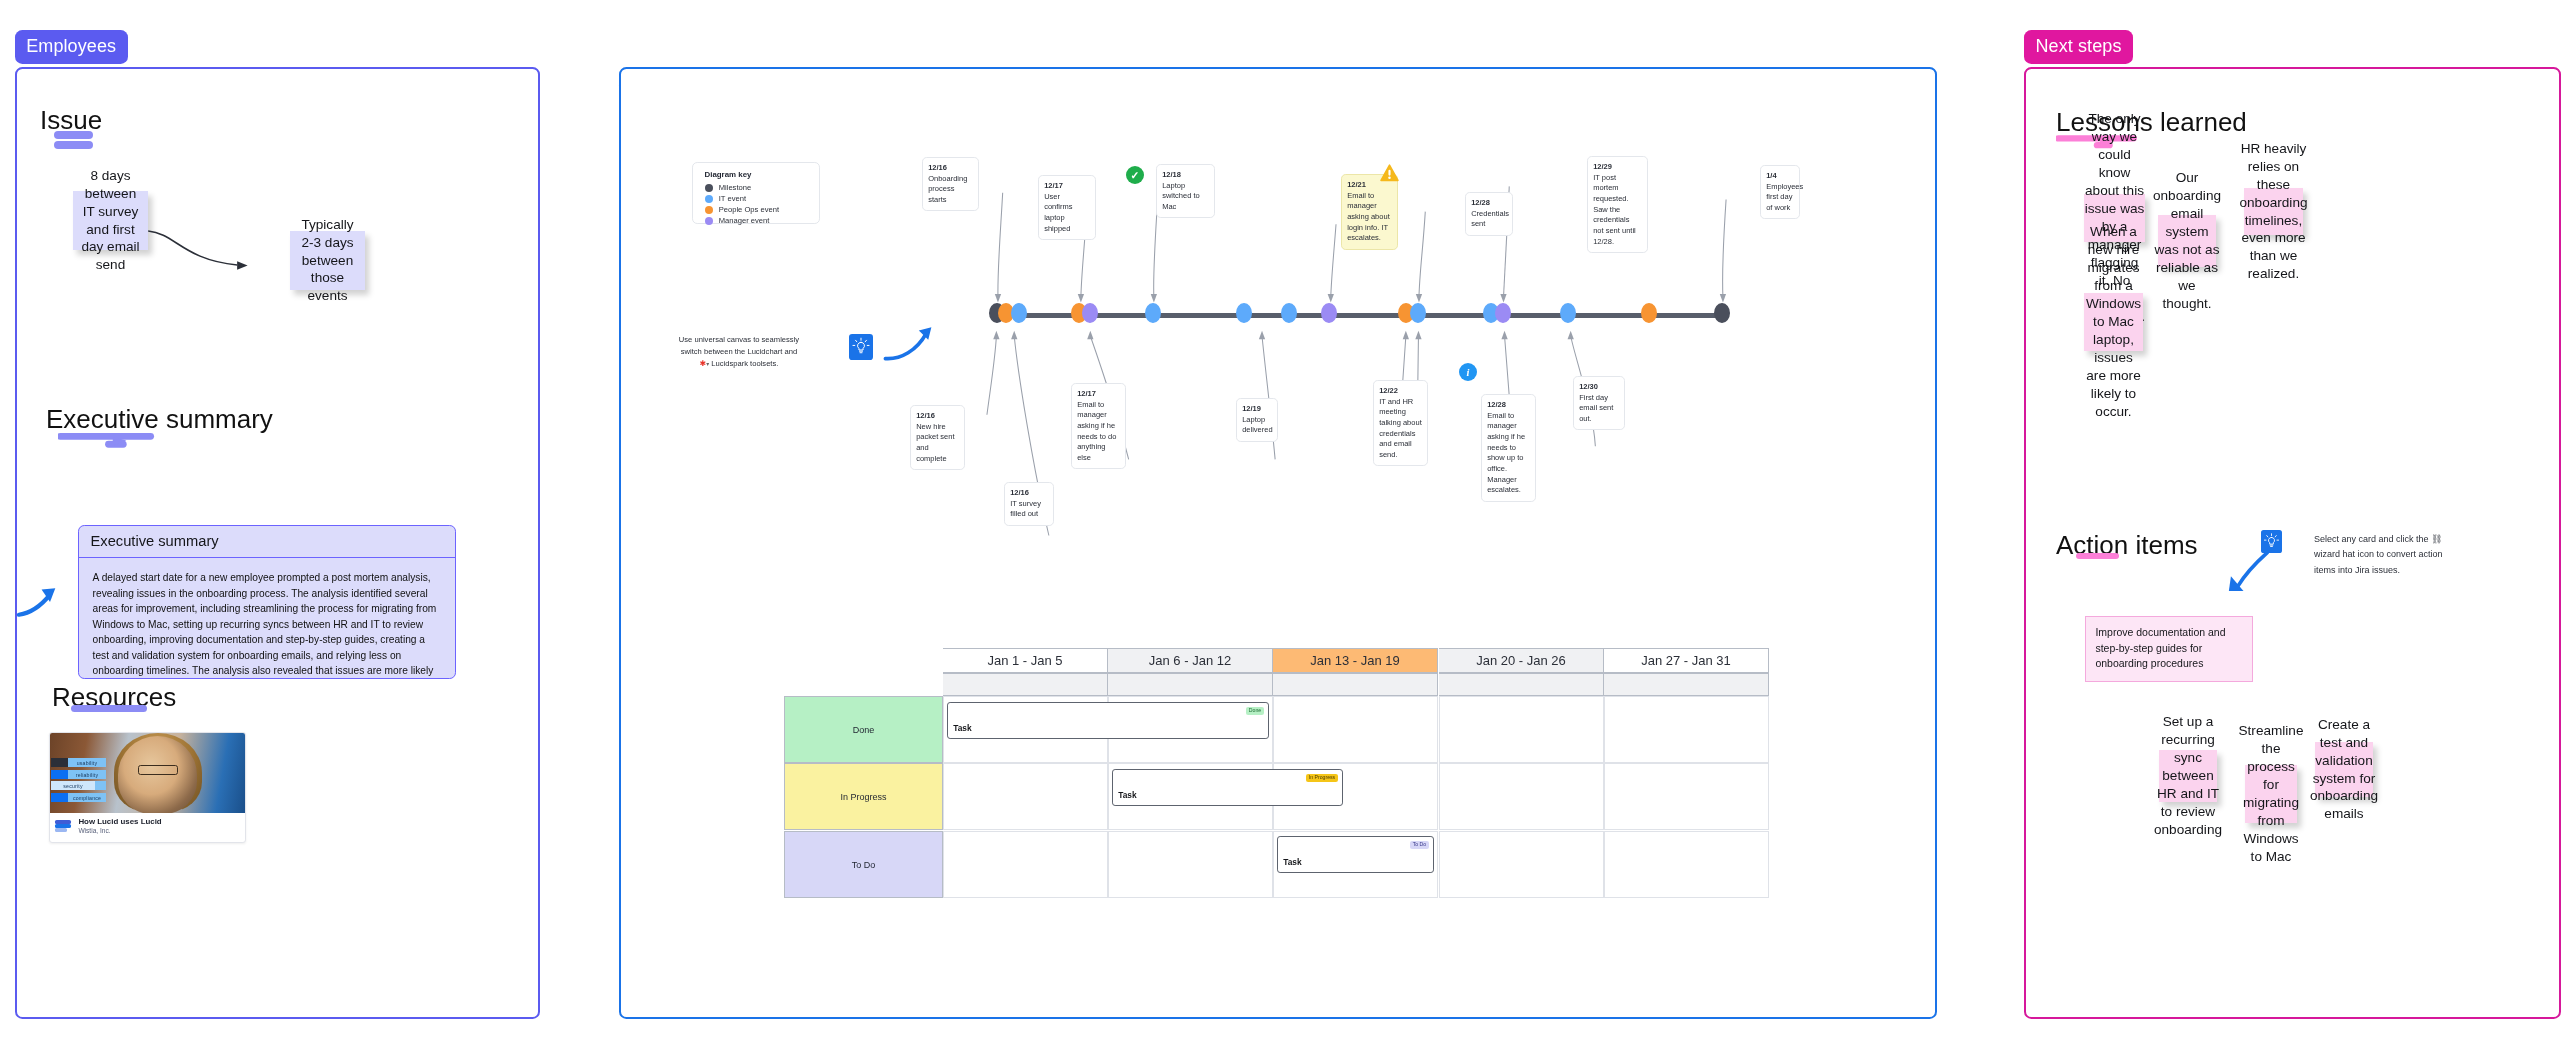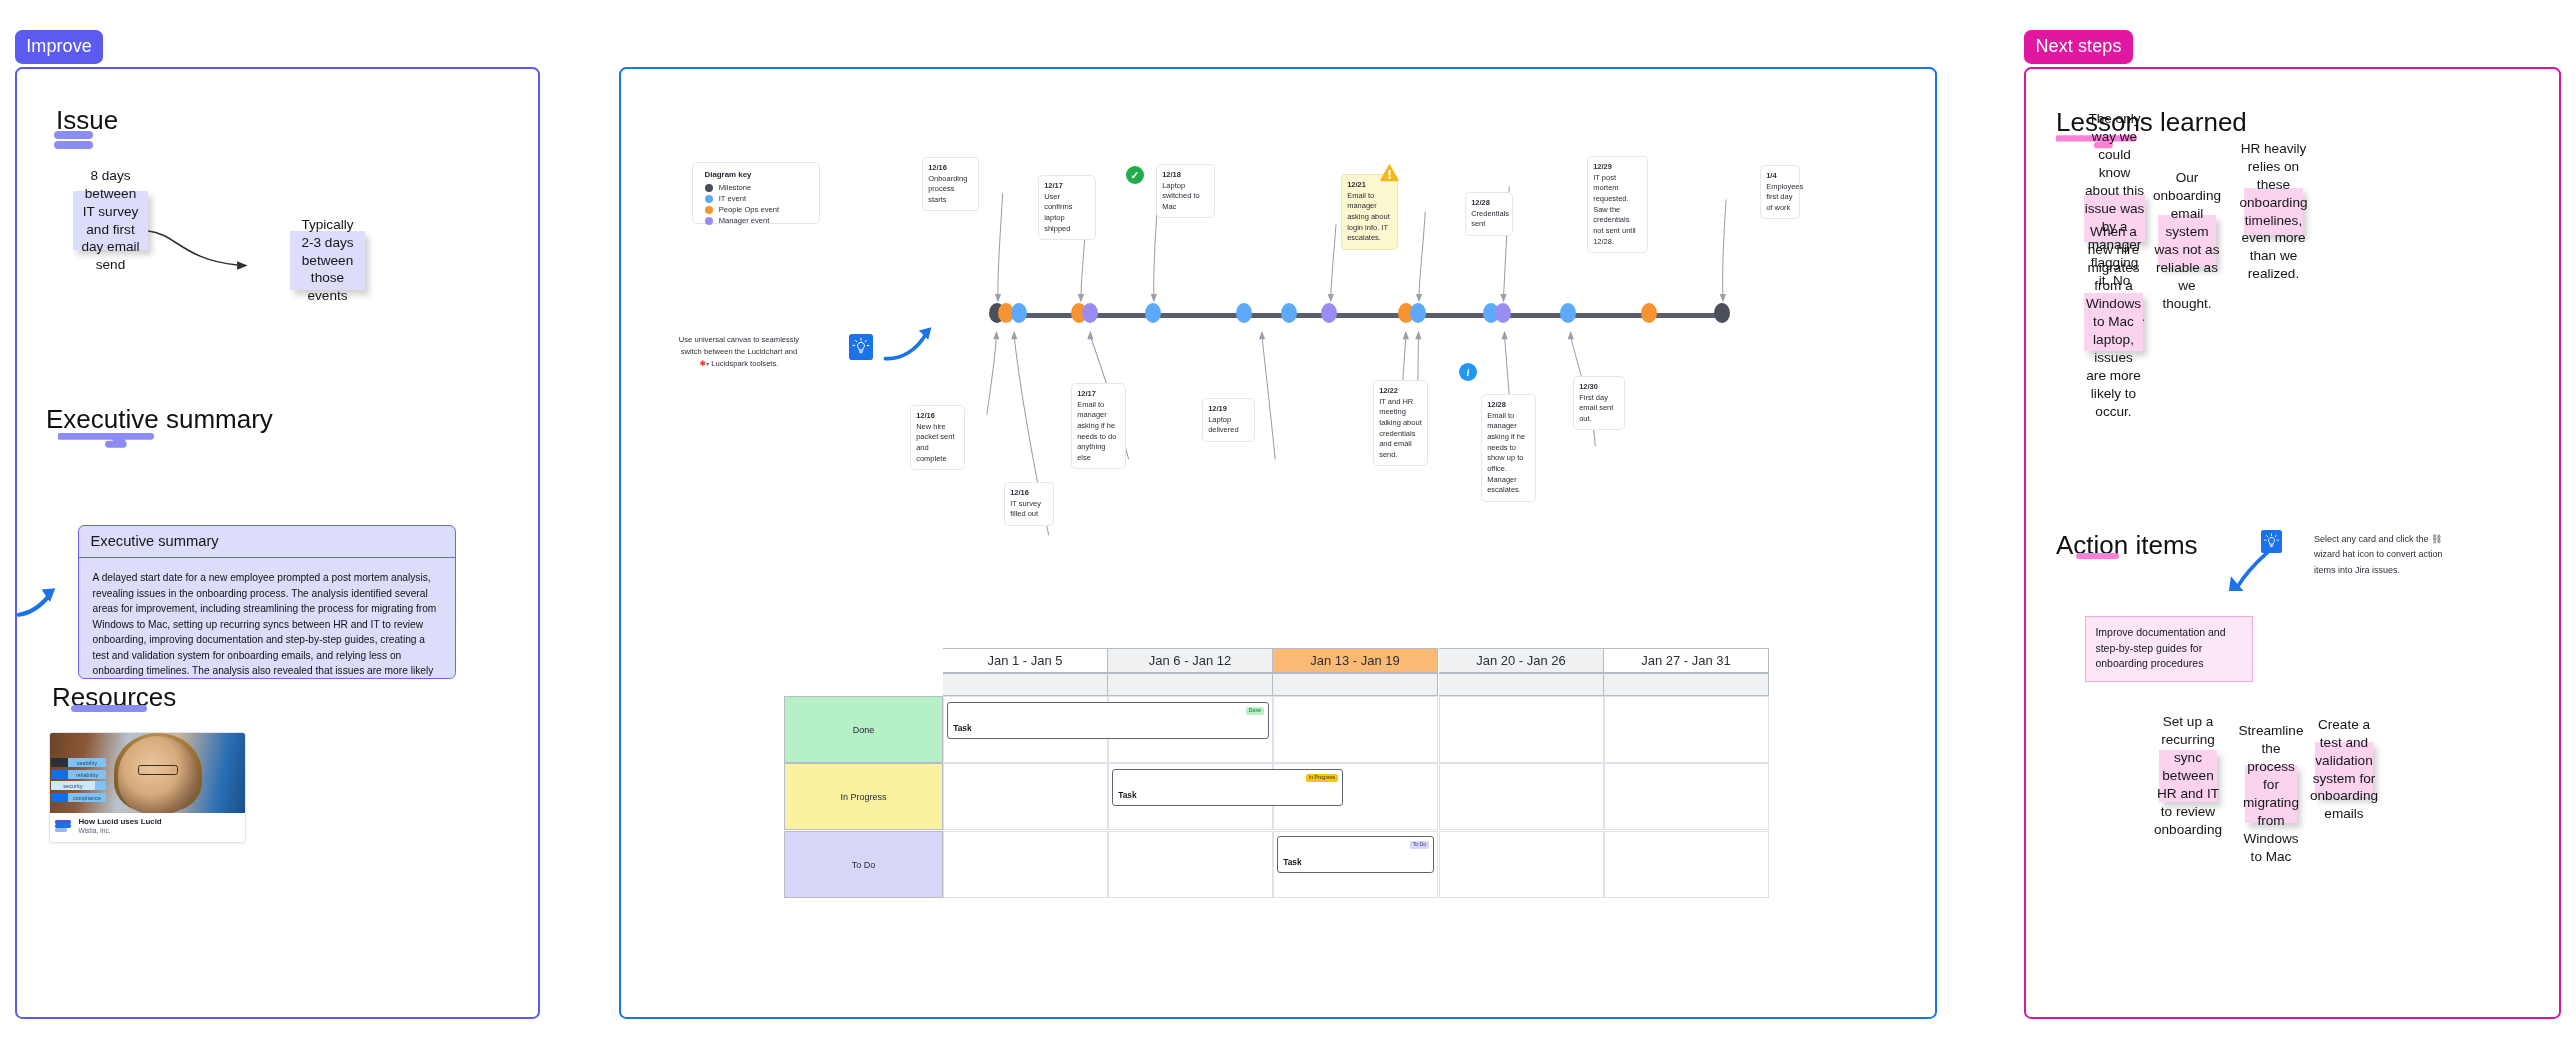--- a/index.html
+++ b/index.html
@@ -126,30 +126,30 @@
   .bd-cell { position:absolute; border:0.5px solid #dfe2e8; }
   .task-card { position:absolute; background:#fff; border:1px solid #5d636e; border-radius:3.1px; }
   .task-card .t { position:absolute; left:5.2px; bottom:5.2px; font-size:8.4px; font-weight:bold; color:#15161a; }
   .task-chip { position:absolute; right:4.2px; top:3.7px; font-size:5.2px; border-radius:2.1px;
     padding:1.6px 2.6px; line-height:1; }
   .arrow-svg { position:absolute; overflow:visible; }
 </style>
 </head>
 <body>
 
-<div class="frame-tab" id="overview-tab">Improve</div>
+<div class="frame-tab" id="overview-tab">Employees</div>
 <div class="frame" id="overview-frame"></div>
 
 <div class="frame-tab" id="timeline-tab">Timeline</div>
 <div class="frame" id="timeline-frame"></div>
 
 <div class="frame-tab" id="nextsteps-tab">Next steps</div>
 <div class="frame" id="nextsteps-frame"></div>
 
-<div class="sec-head" style="left:56px; top:105px;">Issue</div>
+<div class="sec-head" style="left:40px; top:105px;">Issue</div>
 <div class="underline-plain" style="left:54px; top:131px; width:39px; background:#8c8cf5;"></div>
 <div class="underline-plain" style="left:54px; top:141px; width:39px; background:#8c8cf5;"></div>
 
 <div class="note note-purple" style="left:73px; top:191px; width:75px; height:59px;">8 days between IT survey and first day email send</div>
 <div class="note note-purple" style="left:290px; top:231px; width:75px; height:59px;">Typically 2-3 days between those events</div>
 
 <svg class="arrow-svg" style="left:144px; top:210px; width:157px; height:89px;" viewBox="0 0 300 170" width="157" height="89">
   <path d="M8,40 C60,45 75,95 178,105" stroke="#2b2f38" stroke-width="3" fill="none"></path>
   <polygon points="178,98 198,106 178,114" fill="#2b2f38"></polygon>
 </svg>
@@ -354,21 +354,21 @@
   <span>New hire packet sent and complete</span>
 </div>
 <div class="tl-card" style="left:1004px; top:482px; width:50px;">
   <span class="d">12/16</span>
   <span>IT survey filled out</span>
 </div>
 <div class="tl-card" style="left:1071px; top:383px; width:55px;">
   <span class="d">12/17</span>
   <span>Email to manager asking if he needs to do anything else</span>
 </div>
-<div class="tl-card" style="left:1202px; top:398px; width:53px;">
+<div class="tl-card" style="left:1236px; top:398px; width:42px;">
   <span class="d">12/19</span>
   <span>Laptop delivered</span>
 </div>
 <div class="tl-card" style="left:1373px; top:380px; width:55px;">
   <span class="d">12/22</span>
   <span>IT and HR meeting talking about credentials and email send.</span>
 </div>
 <div class="badge-icon" style="left:1459px; top:363px; background:#2196f3; font-style:italic; font-family:'Liberation Serif',serif;">i</div>
 <div class="tl-card" style="left:1481px; top:394px; width:55px;">
   <span class="d">12/28</span>

